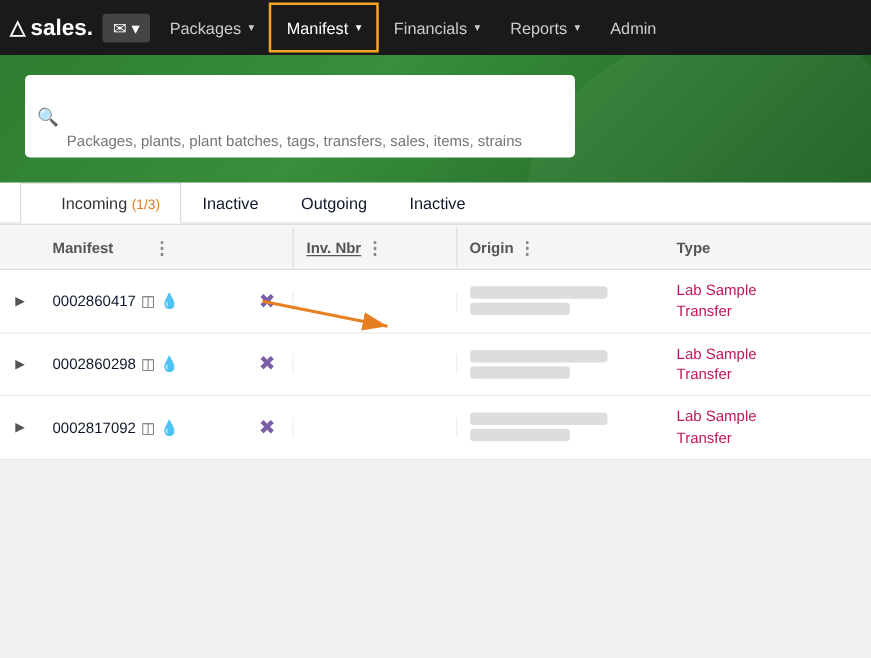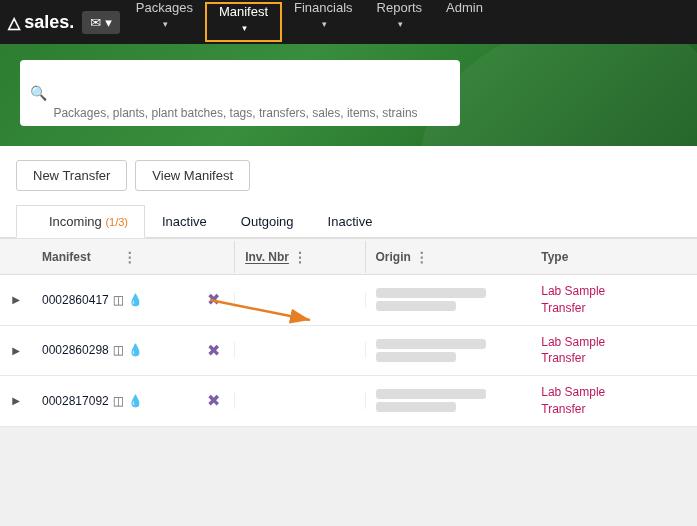--- a/index.html
+++ b/index.html
@@ -20,21 +20,20 @@
       margin-right: 8px;
     }
     .nav-item {
       color: #ccc;
       padding: 0 12px;
       height: 44px;
       display: flex; align-items: center; gap: 4px;
       cursor: pointer;
       font-size: 13px;
       white-space: nowrap;
-      flex-direction: column;
     }
     .nav-item .caret {
       font-size: 9px;
       margin-left: 2px;
     }
     .nav-mail {
       background: #444;
       border-radius: 3px;
       padding: 4px 8px;
       color: white;
@@ -236,24 +235,20 @@
 
 <div class="page-header">
   <div class="search-bar">
     <span class="search-icon">🔍</span>
     <input class="search-input" type="text" placeholder="Packages, plants, plant batches, tags, transfers, sales, items, strains" style="">
   </div>
 </div>
 
 <div class="content-area">
 
-  <div class="toolbar">
-    <button class="btn">New Transfer</button>
-    <button class="btn">View Manifest</button>
-  </div>
 
   <div class="tabs">
     <div class="tab active">
       <span>Incoming </span><span class="badge">(1/3)</span>
     </div>
     <div class="tab">
       <span>Inactive</span>
     </div>
     <div class="tab">
       <span>Outgoing</span>

